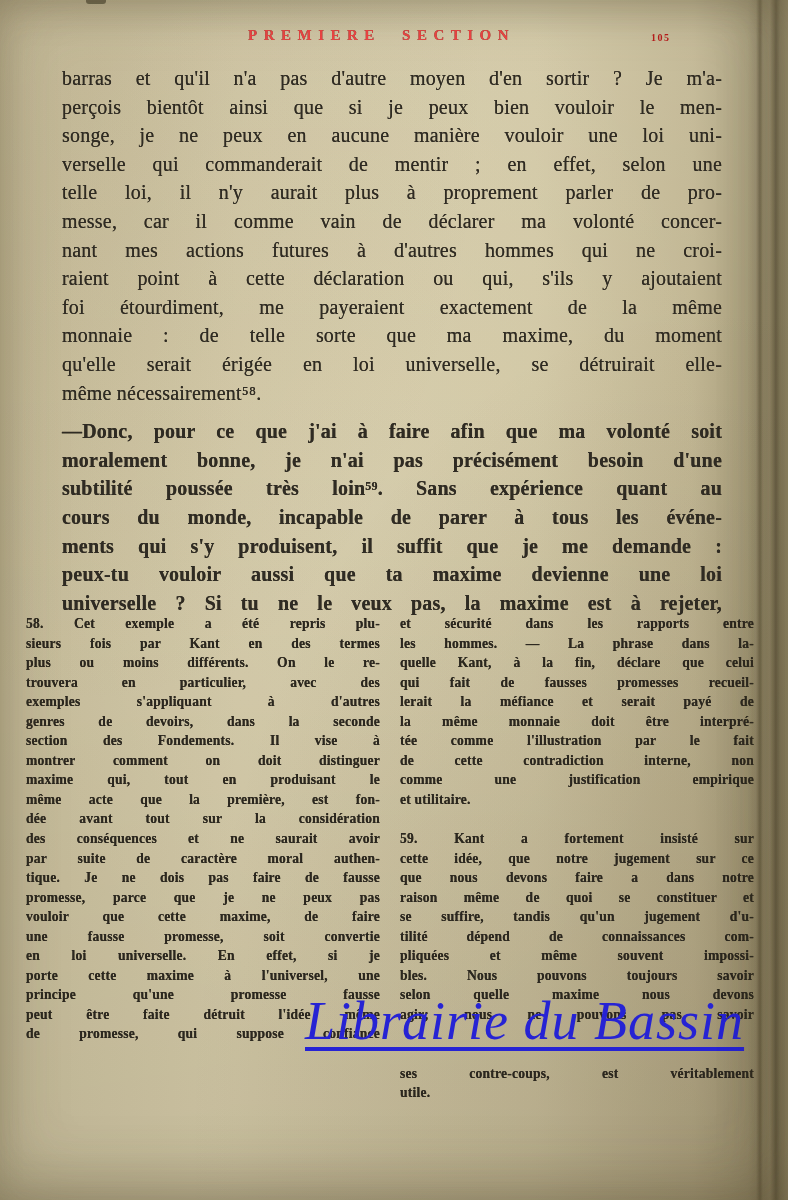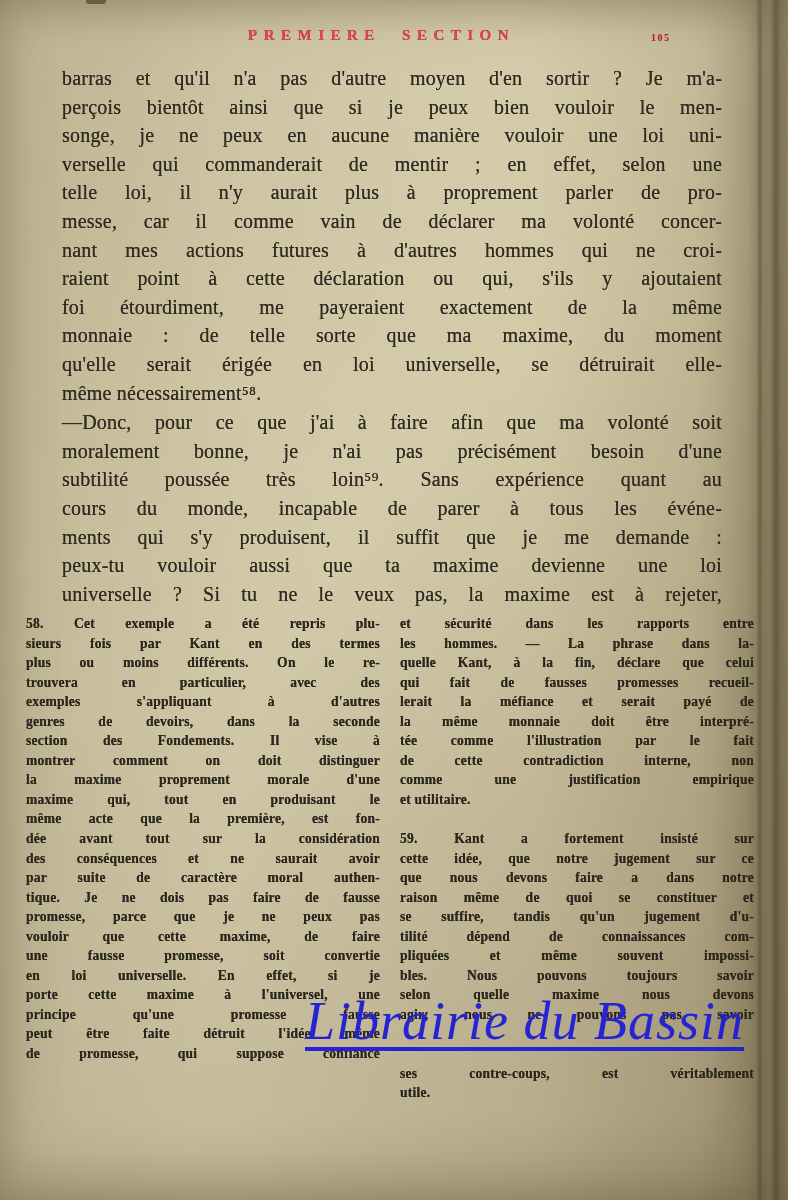--- a/index.html
+++ b/index.html
@@ -49,21 +49,21 @@
     color: #ef4444;
     text-shadow: 0 0 0.5px rgba(50,44,30,0.8);
   }
   .page-number {
     position: absolute; left: 651px; top: 32px;
     font-size: 10px; font-weight: 700; letter-spacing: 1.5px;
     color: #b91c1c;
   }
 
   .main-text { position: absolute; left: 62px; top: 64px; width: 660px; }
-  .para + .para { margin-top: 1px; }
+  .para + .para { margin-top: 10px; font-weight: bold; }
   .tline {
     font-size: 20px; line-height: 28.6px; min-height: 28.6px;
     letter-spacing: 0.2px;
     color: #2f2b23;
     text-shadow: 0 0 0.6px rgba(46,40,28,0.85);
   }
   .tline.just { text-align: justify; text-align-last: justify; }
 
   .footnotes {
     position: absolute; left: 26px; top: 614px; width: 728px;
@@ -129,21 +129,20 @@
   <div class="footnotes">
     <div class="fncol" id="fn-left">
         <div class="fnline just">58. Cet exemple a été repris plu-</div>
         <div class="fnline just">sieurs fois par Kant en des termes</div>
         <div class="fnline just">plus ou moins différents. On le re-</div>
         <div class="fnline just">trouvera en particulier, avec des</div>
         <div class="fnline just">exemples s'appliquant à d'autres</div>
         <div class="fnline just">genres de devoirs, dans la seconde</div>
         <div class="fnline just">section des Fondements. Il vise à</div>
         <div class="fnline just">montrer comment on doit distinguer</div>
-        <div class="fnline just">la maxime proprement morale d'une</div>
         <div class="fnline just">maxime qui, tout en produisant le</div>
         <div class="fnline just">même acte que la première, est fon-</div>
         <div class="fnline just">dée avant tout sur la considération</div>
         <div class="fnline just">des conséquences et ne saurait avoir</div>
         <div class="fnline just">par suite de caractère moral authen-</div>
         <div class="fnline just">tique. Je ne dois pas faire de fausse</div>
         <div class="fnline just">promesse, parce que je ne peux pas</div>
         <div class="fnline just">vouloir que cette maxime, de faire</div>
         <div class="fnline just">une fausse promesse, soit convertie</div>
         <div class="fnline just">en loi universelle. En effet, si je</div>

